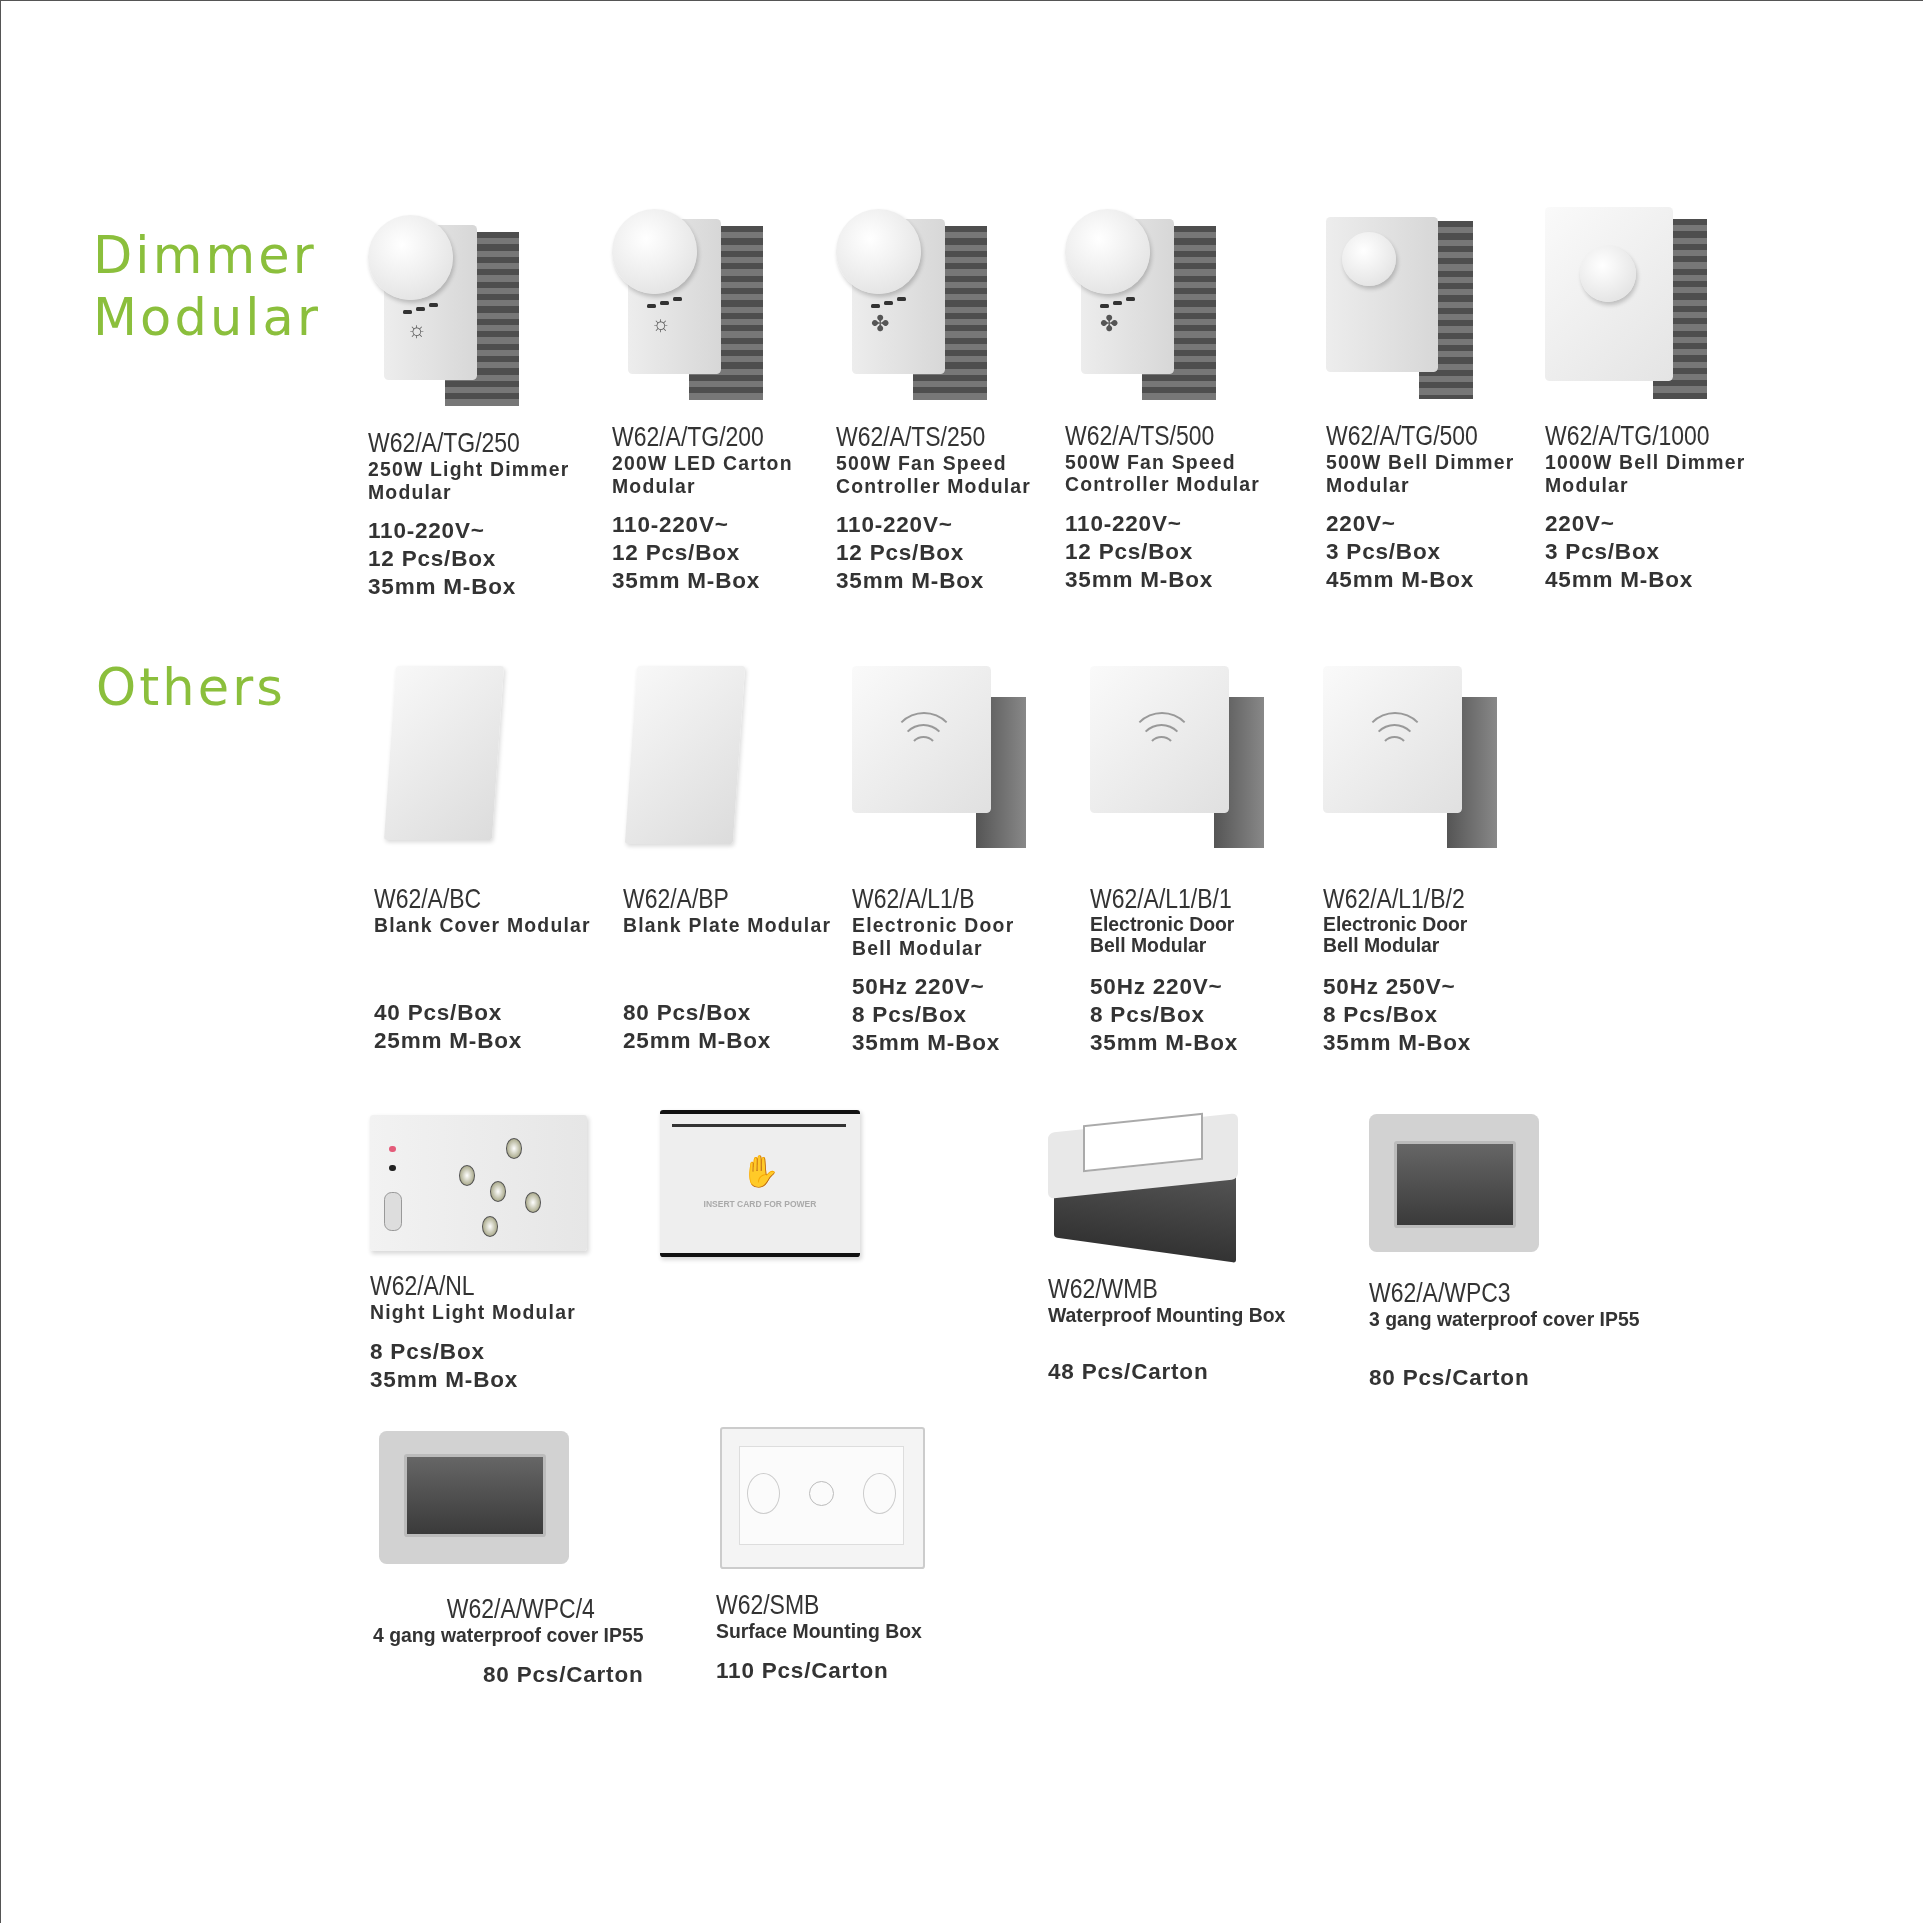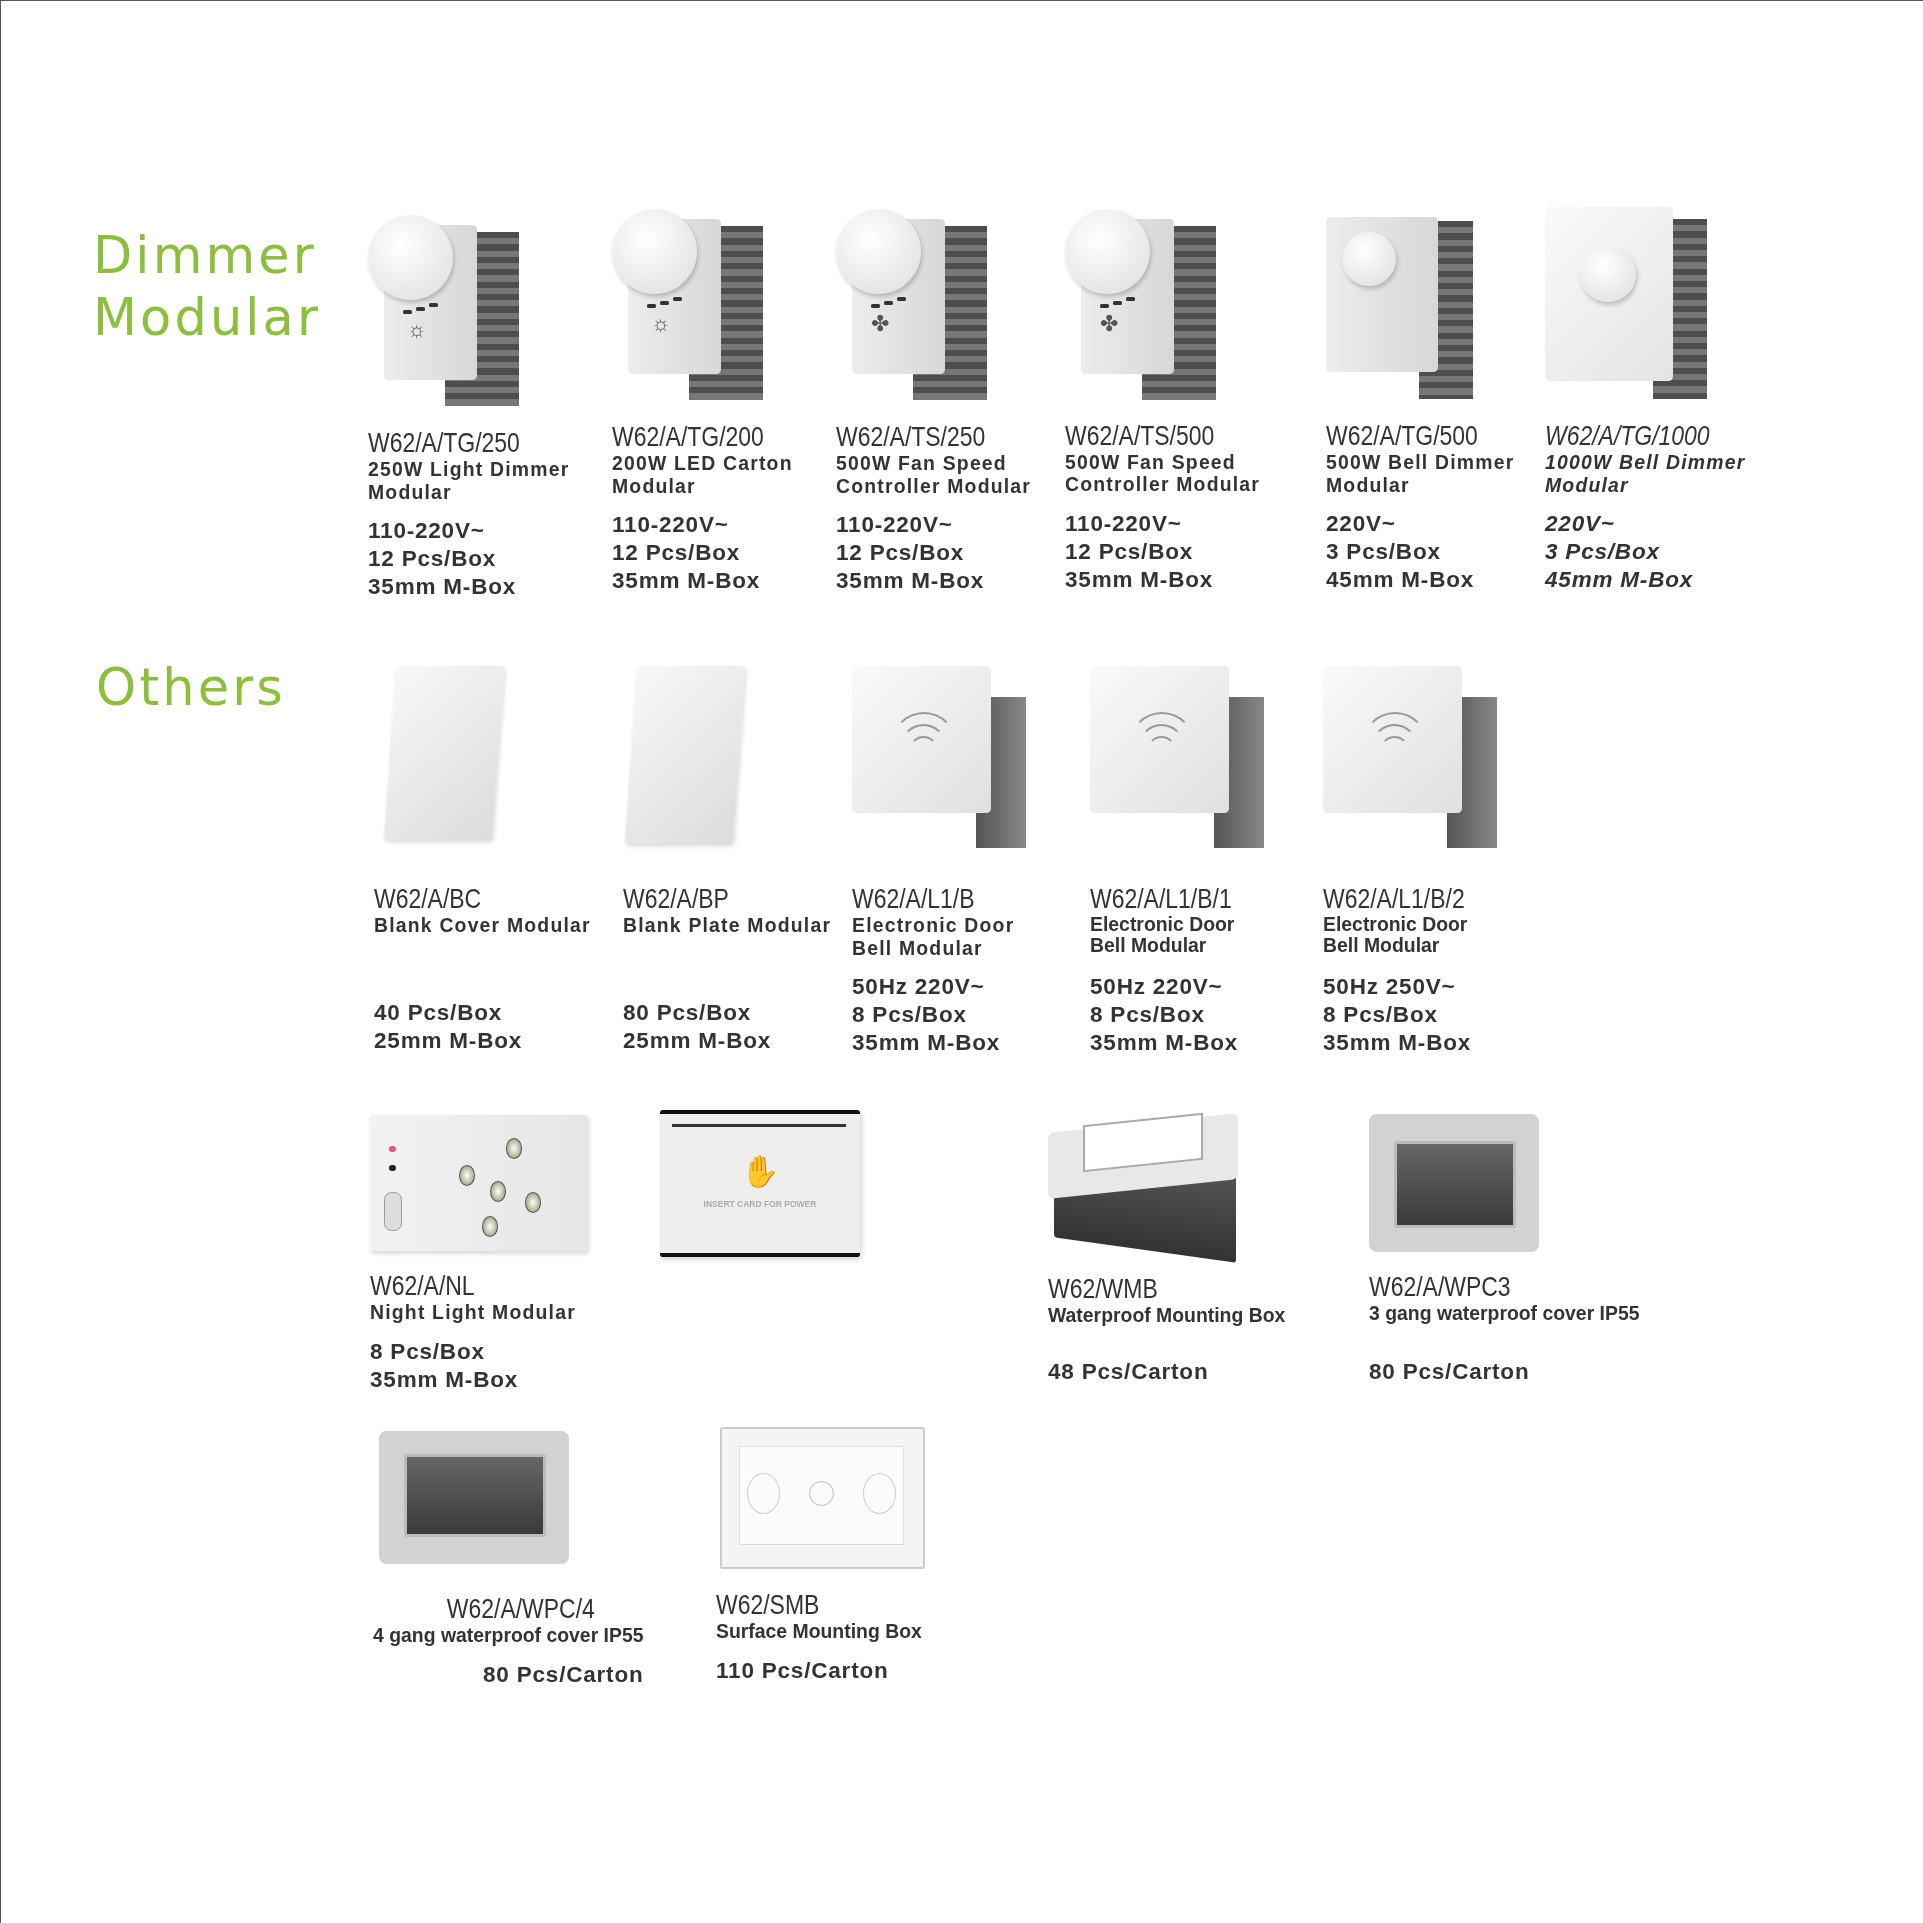--- a/index.html
+++ b/index.html
@@ -131,21 +131,21 @@
     <div class="code">W62/A/TG/500</div>
     <div class="desc">500W Bell Dimmer</div>
     <div class="desc">Modular</div>
     <div style="height:14px;"></div>
     <div class="spec">220V~</div>
     <div class="spec">3 Pcs/Box</div>
     <div class="spec">45mm M-Box</div>
   </div>
 </div>
 
-<div class="card" style="left:1545px;top:203px;font-style:italic;">
+<div class="card" style="left:1545px;top:203px;">
   <div class="img" style="width:170px;height:200px;">
     <div class="dim-side" style="left:108px;top:15.5px;width:54px;height:180px;"></div>
     <div class="dim-body" style="left:0;top:3.9px;width:128px;height:174px;background:linear-gradient(135deg,#fafafa,#e4e4e4);"></div>
     <div class="knob" style="left:35px;top:43px;width:56px;height:56px;"></div>
   </div>
   <div style="margin-top:17px;">
     <div class="code">W62/A/TG/1000</div>
     <div class="desc">1000W Bell Dimmer</div>
     <div class="desc">Modular</div>
     <div style="height:14px;"></div>
@@ -280,21 +280,21 @@
     <div style="height:31px;"></div>
     <div class="spec">48 Pcs/Carton</div>
   </div>
 </div>
 
 <div class="card" style="left:1369px;top:1114px;">
   <div class="img" style="width:172px;height:143px;">
     <div class="wpc" style="left:0;top:0;width:170px;height:138px;"></div>
     <div class="wpc-win" style="left:25px;top:27px;width:116px;height:81px;"></div>
   </div>
-  <div style="margin-top:14px;">
+  <div style="margin-top:20px;">
     <div class="code">W62/A/WPC3</div>
     <div class="desc" style="letter-spacing:0;">3 gang waterproof  cover IP55</div>
     <div style="height:33px;"></div>
     <div class="spec">80 Pcs/Carton</div>
   </div>
 </div>
 
 <div class="card" style="left:373px;top:1431px;text-align:right;">
   <div class="img" style="width:197px;height:139px;">
     <div class="wpc" style="left:6.2px;top:0;width:190px;height:133px;"></div>

